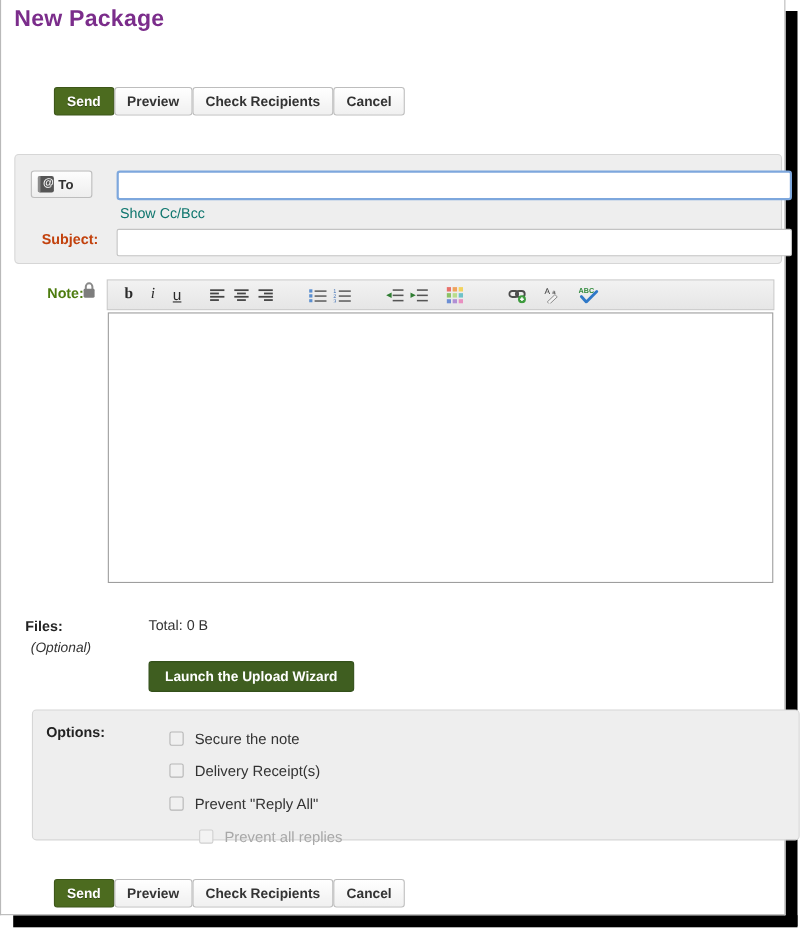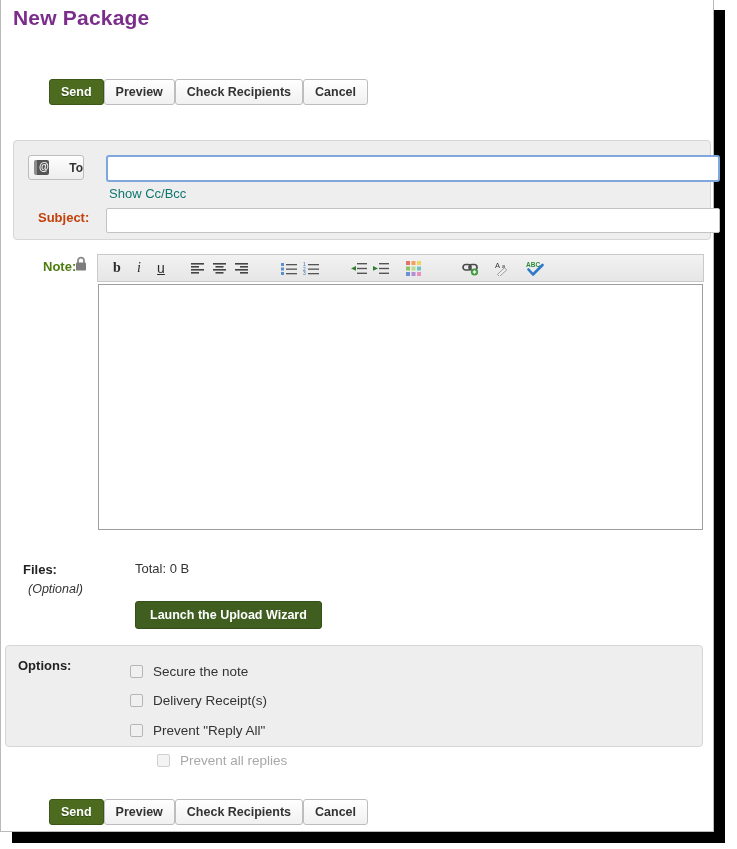--- a/index.html
+++ b/index.html
@@ -91,21 +91,20 @@
   .to-btn {
     position: absolute; left: 14px; top: 14px;
     width: 56px; height: 25px;
     display: flex; align-items: center; gap: 4px;
     padding-left: 5px;
     background: linear-gradient(#fdfdfd, #eeeeee);
     border: 1px solid #bdbdbd;
     border-radius: 3px;
     font-size: 12px; font-weight: bold; color: #333;
     cursor: pointer;
-    justify-content: space-between;
   }
   .addrbook-icon {
     width: 15px; height: 15px;
     background: #555;
     border-left: 3px solid #8c8c8c;
     border-radius: 2px;
     position: relative;
     display: inline-block;
   }
   .addrbook-icon:after {
@@ -193,21 +192,21 @@
     position: absolute; left: 27px; top: 582px;
     font-size: 12.5px; font-style: italic; color: #333;
   }
   .total-text {
     position: absolute; left: 134px; top: 561px;
     font-size: 13px; color: #333;
   }
   #wizard-btn { position: absolute; left: 134px; top: 601px; }
 
   
-  #options-panel { left: 4px; top: 645px; width: 698px; height: 102px; }
+  #options-panel { left: 28px; top: 645px; width: 698px; height: 119px; }
   .options-label {
     position: absolute; left: 12px; top: 12px;
     font-size: 13px; font-weight: bold; color: #222;
   }
   .opt-row {
     position: absolute; left: 124px;
     display: flex; align-items: center; gap: 10px;
   }
   .opt-row.indented { left: 151px; }
   .cb {

